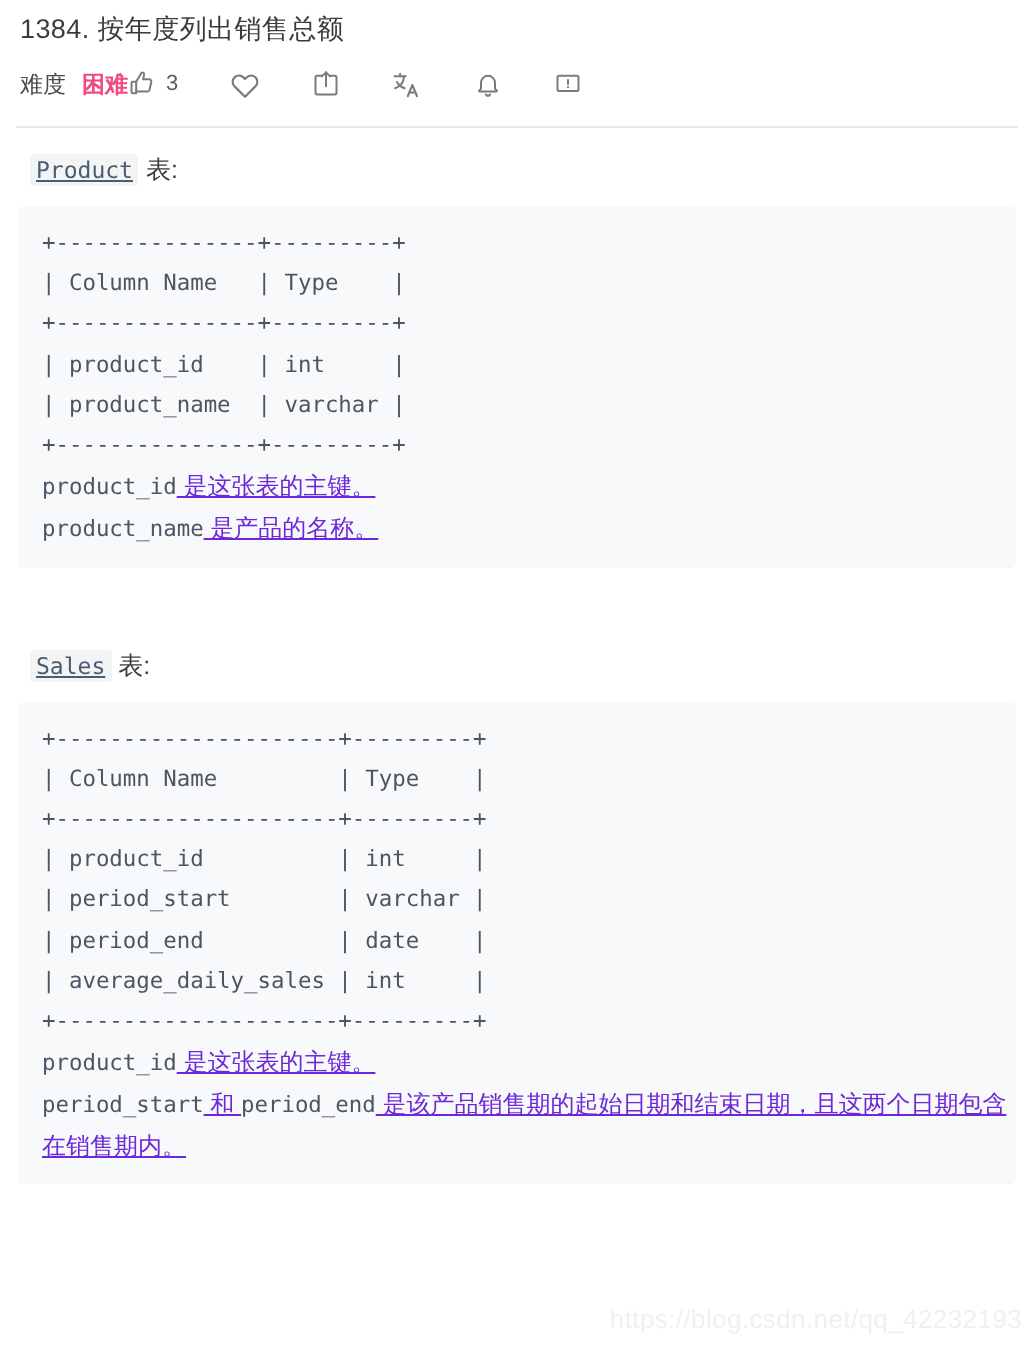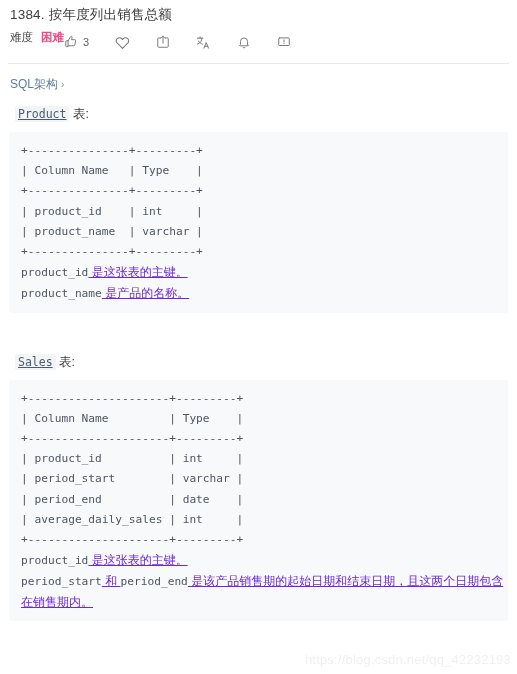--- a/index.html
+++ b/index.html
@@ -29,20 +29,21 @@
     font-size: 13.5px;
     line-height: 18px;
     color: #3c3c3c;
     padding: 6px 10px 0 10px;
     letter-spacing: 0.2px;
     white-space: nowrap;
   }
 
   .toolbar {
     display: flex;
+    align-items: center;
     padding: 6px 10px 0 10px;
     height: 24px;
     gap: 0px;
   }
   .tb-label {
     font-size: 11.5px;
     color: #4a4a4a;
     margin-right: 8px;
   }
   .tb-difficulty {
@@ -217,23 +218,20 @@
           <rect x="3" y="5" width="18" height="13" rx="1.3"></rect>
           <path d="M12 8.5v3.5"></path>
           <path d="M12 14.6v0.1"></path>
         </svg>
       </span>
     </span>
   </div>
 
   <div class="divider"></div>
 
-  <div>
-    <span class="schema-link"><span>SQL架构</span><span class="chev">›</span></span>
-  </div>
 
   <div class="content">
 
     <div class="tbl-heading"><code class="inline">Product</code> <span>表:</span></div>
 
     <div class="codeblock"><span class="mono">+---------------+---------+
 | Column Name   | Type    |
 +---------------+---------+
 | product_id    | int     |
 | product_name  | varchar |

